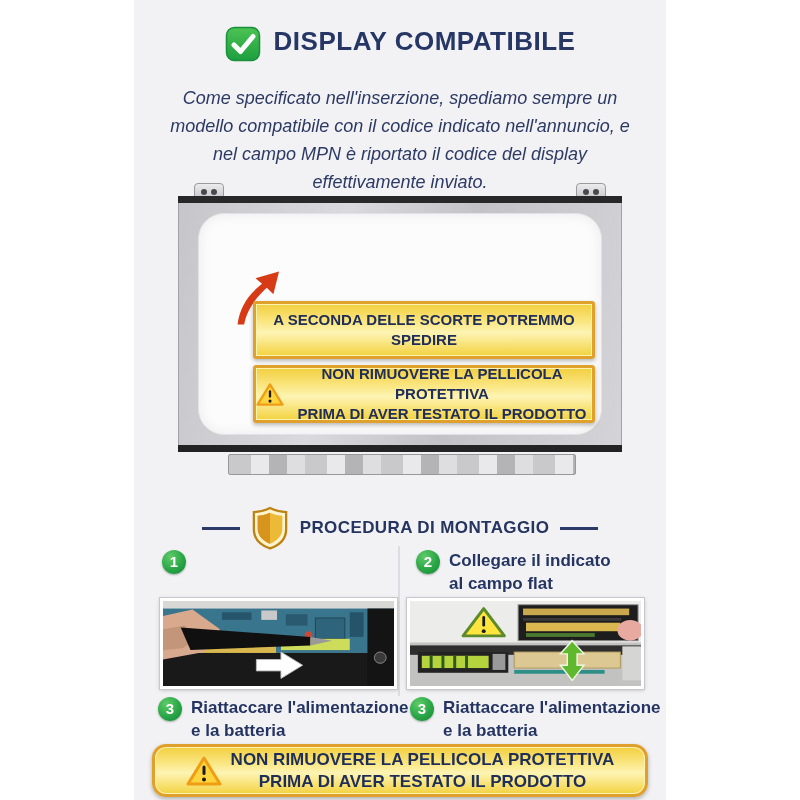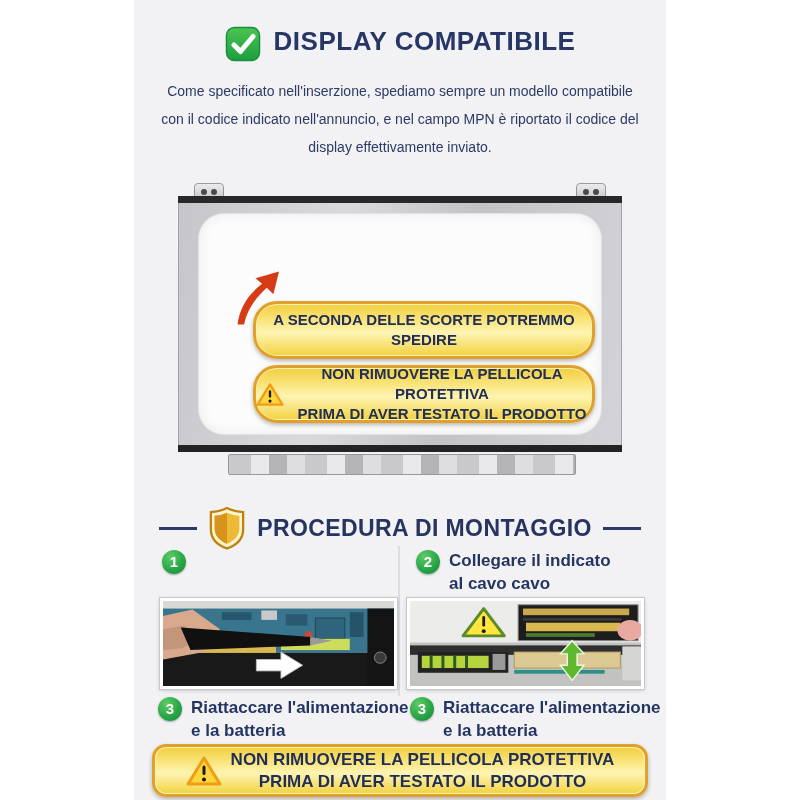--- a/index.html
+++ b/index.html
@@ -15,22 +15,22 @@
   
   .title-row{
     position:absolute;top:26px;left:0;width:100%;
     display:flex;align-items:flex-start;justify-content:center;gap:13px;
   }
   .check-icon{width:36px;height:36px;display:block;}
   h1.page-title{
     margin:0;font-size:26px;font-weight:bold;color:#263766;letter-spacing:.5px;
   }
   .intro{
-    position:absolute;top:72px;left:16px;right:16px;margin:5px;
-    text-align:center;font-size:14px;line-height:28px;color:#2c3a64;
+    position:absolute;top:72px;left:16px;right:16px;margin:12px;
+    text-align:center;font-size:18px;line-height:28px;color:#2c3a64;font-style:italic;
   }
   
   .panel{position:absolute;top:183px;left:44px;width:444px;height:292px;}
   .bracket{
     position:absolute;top:0;width:28px;height:15px;
     background:linear-gradient(#ececee,#c7c7cb);
     border:1px solid #9a9a9e;border-radius:4px 4px 0 0;
     display:flex;align-items:center;justify-content:center;gap:4px;
   }
   .bracket i{width:6px;height:6px;border-radius:50%;background:#4a4a4e;display:block;}
@@ -50,36 +50,36 @@
   .panel-bottombar{position:absolute;top:262px;left:0;right:0;height:7px;background:#232325;}
   .foil{
     position:absolute;top:271px;left:50px;width:346px;height:19px;
     background:repeating-linear-gradient(90deg,#c9c9cb 0 22px,#e9e9eb 22px 40px,#b4b4b6 40px 58px,#dedee0 58px 76px);
     border:1px solid #98989a;border-radius:2px;
   }
   .red-arrow{position:absolute;left:52px;top:86px;width:66px;height:58px;}
   .banner{
     position:absolute;left:27px;right:27px;
     background:linear-gradient(180deg,#f2cf3e,#fbe98a 38%,#fdf4b4 55%,#f3d23f);
-    border:3px solid #e0a12c;border-radius:24px;
+    border:3px solid #e0a12c;border-radius:3px;
     box-shadow:0 2px 4px rgba(0,0,0,.28), inset 0 0 0 1px #fdf3b0;
     display:flex;align-items:center;justify-content:center;gap:8px;
     text-align:center;color:#202e58;font-weight:bold;font-size:15px;line-height:20px;margin-left:48px;
   }
   .banner-stock{top:118px;height:52px;}
   .banner-film{top:182px;height:52px;}
   .warn-sm{width:28px;height:25px;flex:none;}
   
   .proc-head{
     position:absolute;top:506px;left:0;width:100%;
     display:flex;align-items:center;justify-content:center;gap:11px;
   }
   .rule{width:38px;height:3px;background:#2b3a66;display:block;}
   .shield-icon{width:38px;height:44px;display:block;}
-  h2.proc-title{margin:0;font-size:23px;font-weight:bold;color:#25355f;letter-spacing:.4px;}
+  h2.proc-title{margin:0;font-size:17px;font-weight:bold;color:#25355f;letter-spacing:.4px;}
   
   .divider{position:absolute;left:264px;top:546px;width:2px;height:150px;background:#dddde1;}
   .step{
     position:absolute;display:flex;align-items:flex-start;gap:9px;
   }
   .step-num{
     flex:none;width:24px;height:24px;border-radius:50%;margin-top:1px;
     background:radial-gradient(circle at 35% 28%,#5ecb67,#2aa647 55%,#128736);
     color:#fff;font-size:15px;font-weight:bold;text-align:center;line-height:24px;
     box-shadow:0 1px 2px rgba(0,0,0,.3);
@@ -189,21 +189,21 @@
   <div class="step step-1">
     <span class="step-num">1</span>
     <span class="step-text">
       <br>
     </span>
   </div>
   <div class="step step-2">
     <span class="step-num">2</span>
     <span class="step-text">
       <span>Collegare il indicato</span><br>
-      <span>al cavo cavo</span>
+      <span>al campo flat</span>
     </span>
   </div>
 
   <div class="photo photo-1">
     <svg viewBox="0 0 235 90" width="231" height="85" preserveAspectRatio="none">
       <rect x="0" y="0" width="235" height="8" fill="#d8d8d6"></rect>
       <rect x="0" y="8" width="235" height="47" fill="#39758d"></rect>
       <rect x="60" y="12" width="30" height="8" fill="#27566c"></rect>
       <rect x="100" y="10" width="16" height="10" fill="#c9c9c9"></rect>
       <rect x="125" y="14" width="22" height="12" fill="#2a5a70"></rect>

